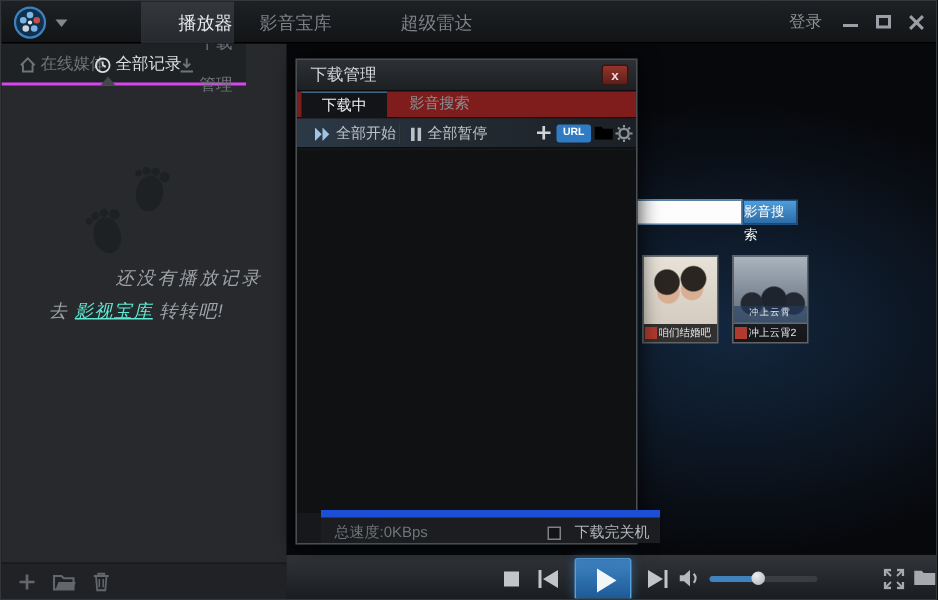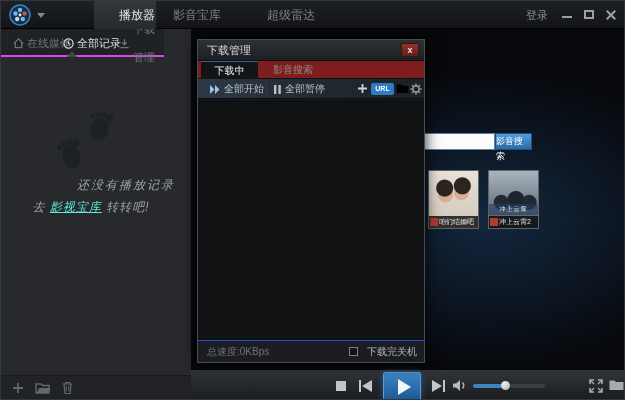--- a/index.html
+++ b/index.html
@@ -125,22 +125,22 @@
   .tool-item{position:absolute;top:0;height:20px;display:flex;align-items:center;gap:4px;
     font-size:10px;color:#bcc1c5;}
   #tool-start{left:12px;} #tool-pause{left:76px;}
   .tool-sep{position:absolute;left:68px;top:3px;width:1px;height:14px;background:#0f1windows;
     background:#0f1214;border-right:1px solid #333a41;}
   #tool-plus{position:absolute;right:56px;top:4px;}
   #tool-url{position:absolute;right:30px;top:4px;width:23px;height:12px;background:#2f7cc4;
     border-radius:2px;color:#fff;font-size:7px;font-weight:bold;text-align:center;line-height:12px;}
   #tool-folder{position:absolute;right:15px;top:4px;} #tool-gear{position:absolute;right:2px;top:4px;}
   #dlg-list{position:absolute;left:0;top:60px;width:100%;height:242px;background:#0f1113;}
-  #dlg-footer{position:absolute;left:0;bottom:0;width:100%;height:22px;background:#1b1d20;
-    border-top:1px solid #1d4ed8;}
+  #dlg-footer{position:absolute;left:16px;bottom:0;width:100%;height:22px;background:#1b1d20;
+    border-top:5px solid #1d4ed8;}
   #dlg-speed{position:absolute;left:9px;top:0;line-height:22px;font-size:10px;color:#6f7478;}
   #dlg-check{position:absolute;right:66px;top:6px;width:9px;height:9px;border:1px solid #7d8287;
     background:#121416;}
   #dlg-check-label{position:absolute;right:7px;top:0;line-height:22px;font-size:10px;color:#b2b7bb;}
 
   svg{display:block;}
 </style>
 </head>
 <body>
 

